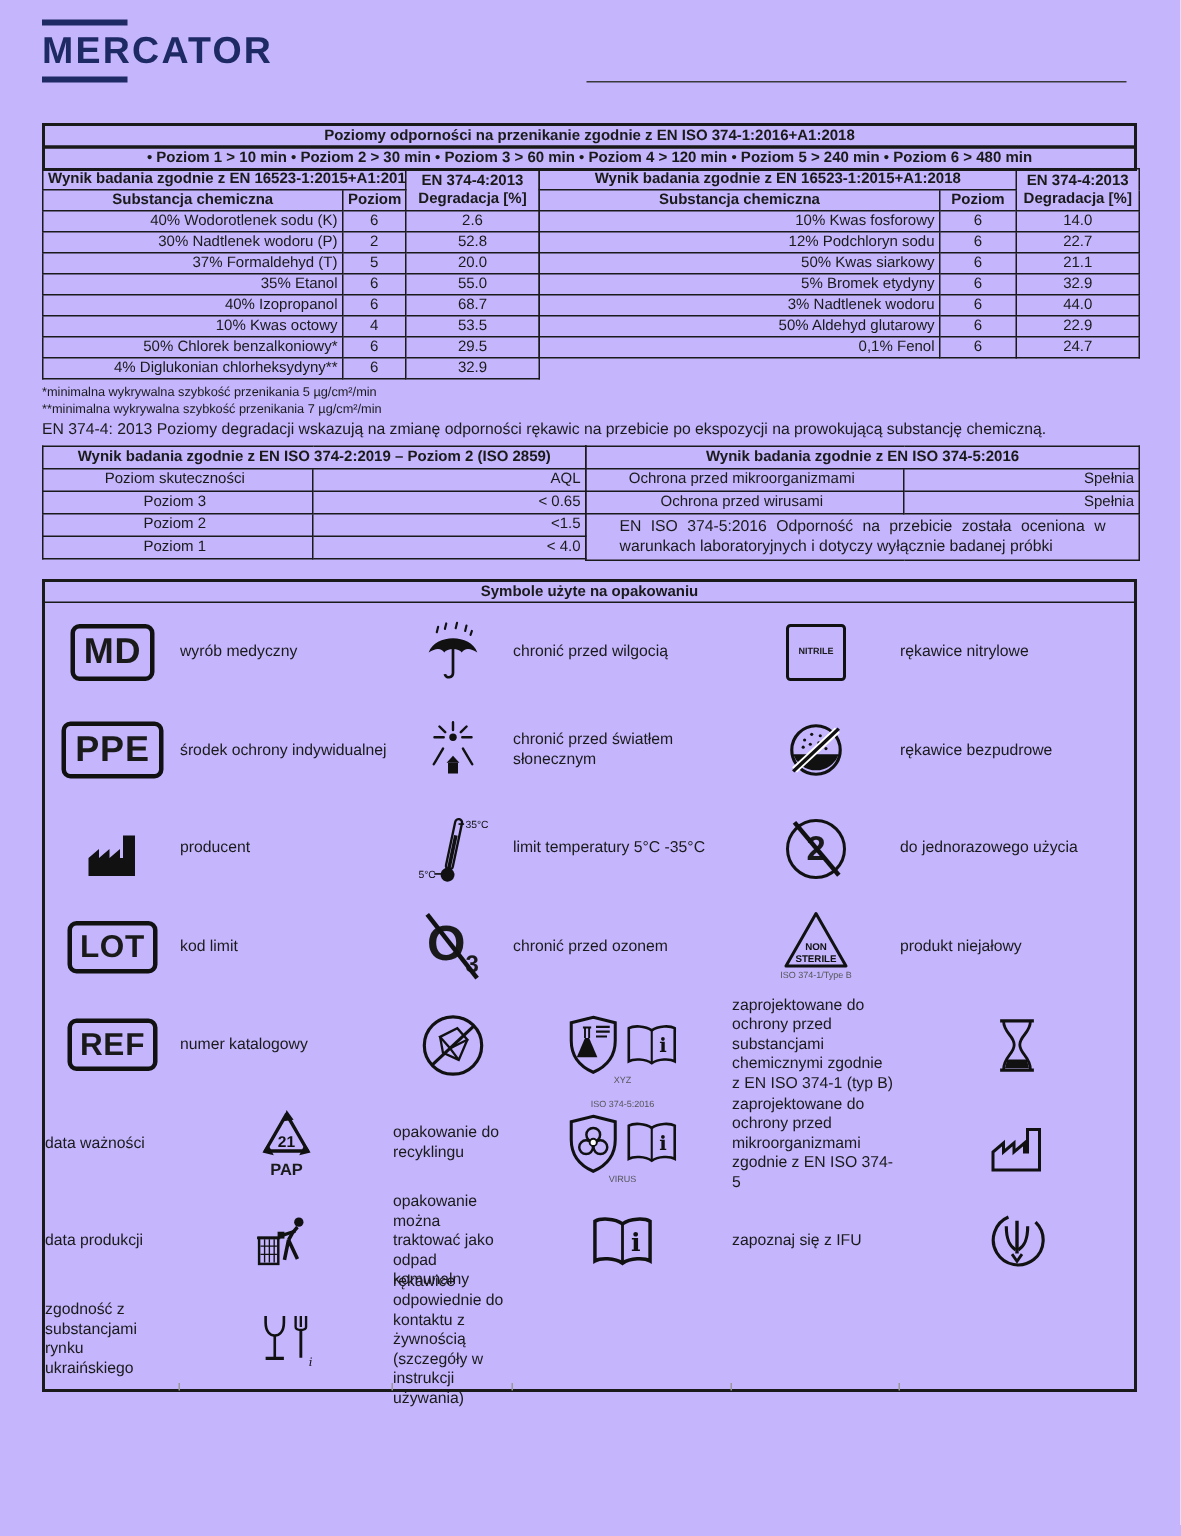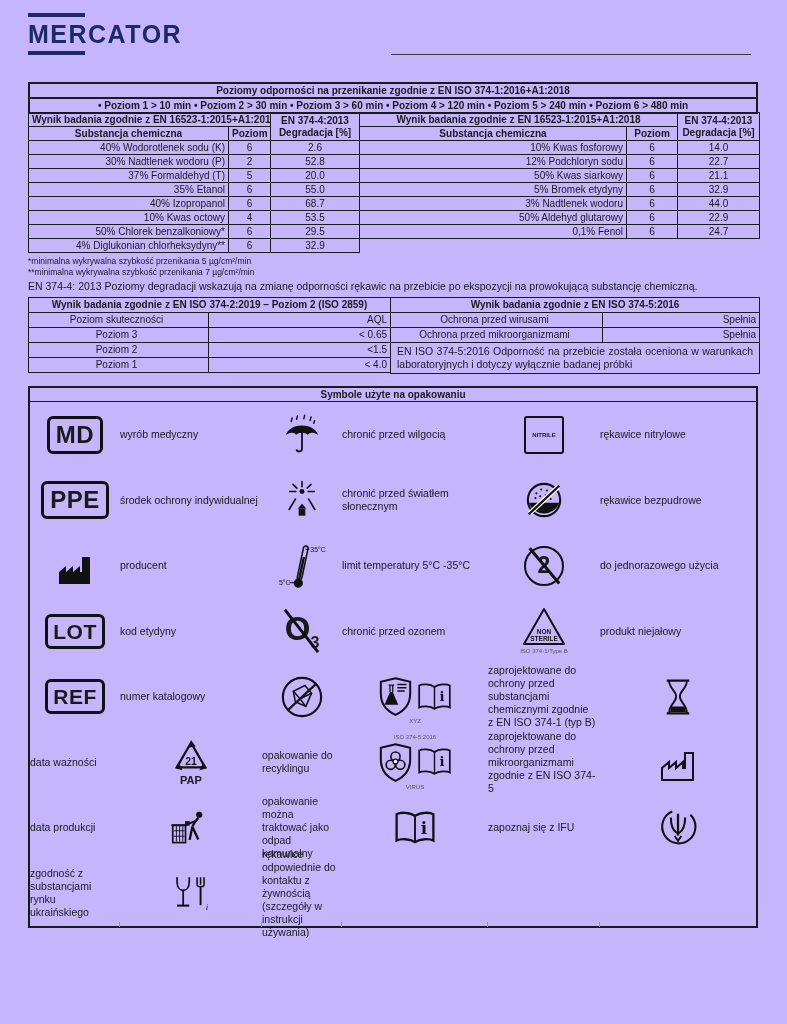--- a/index.html
+++ b/index.html
@@ -32,21 +32,21 @@
   .tbl .l { text-align: right; padding-left: 4px; }
   .tbl .c { text-align: center; }
   .tbl .r { text-align: center; padding-right: 7px; }
   .flexrow { display: flex; align-items: flex-start; }
   .t-right { margin-left: -1px; }
 
   .footnotes { margin-top: 3px; font-size: 8.5px; line-height: 11px; }
   .en374-note { margin-top: 2px; font-size: 10.5px; line-height: 13px; margin-bottom: 4px; }
 
   .tbl2 td { height: 15px; }
-  .tbl2 .note { white-space: normal; text-align: justify; font-size: 10.5px; line-height: 13px; height: auto; padding: 2px 6px; }
+  .tbl2 .note { white-space: normal; text-align: justify; font-size: 10.5px; line-height: 13px; height: auto; padding: 2px 22px; }
 
   
   .sym-box { border: 2px solid #1a1a1a; margin-top: 12px; position: relative; }
   .sym-title { border-bottom: 1.5px solid #1a1a1a; text-align: center; font-size: 10px; font-weight: bold; padding: 1px 0; line-height: 11px; }
   .sym-grid { display: grid; grid-template-columns: 90px 142px 80px 146px 112px 1fr; grid-auto-rows: 65.5px; align-items: center; }
   .si { display: flex; align-items: center; justify-content: center; height: 100%; }
   .sl { font-size: 10.5px; line-height: 13px; padding-right: 4px; }
   .stack { display: flex; flex-direction: column; align-items: center; gap: 1px; }
   .pair { display: flex; align-items: center; gap: 5px; }
   .cap { font-size: 6px; color: #555; line-height: 7px; white-space: nowrap; }
@@ -245,25 +245,25 @@
       <table class="tbl tbl2 t-right" style="width:369px;margin-top:0">
         <colgroup>
             <col style="width:212px">
             <col style="width:157px">
           </colgroup>
         <tbody>
             <tr>
               <td class="hd" colspan="2">Wynik badania zgodnie z EN ISO 374-5:2016</td>
             </tr>
         <tr>
+              <td class="r">Ochrona przed mikroorganizmami</td>
+              <td class="l">Spełnia</td>
+            </tr>
+        <tr>
               <td class="r">Ochrona przed wirusami</td>
-              <td class="l">Spełnia</td>
-            </tr>
-        <tr>
-              <td class="r">Ochrona przed mikroorganizmami</td>
               <td class="l">Spełnia</td>
             </tr>
         <tr>
               <td class="note" colspan="2">EN ISO 374-5:2016 Odporność na przebicie została oceniona w warunkach laboratoryjnych i dotyczy wyłącznie badanej próbki</td>
             </tr>
       </tbody>
         </table>
     </div>
 
     <div class="sym-box">
@@ -342,21 +342,21 @@
           <div class="circ single-use">
               <span>2</span>
               <div class="slash"></div>
             </div>
         </div>
         <div class="sl">do jednorazowego użycia</div>
 
         <div class="si">
             <div class="code-box code-md">LOT</div>
           </div>
-        <div class="sl">kod etydyny</div>
+        <div class="sl">kod limit</div>
         <div class="si">
           <div class="ozone"><span class="o">O</span><span class="o3">3</span><div class="slash"></div></div>
         </div>
         <div class="sl">chronić przed ozonem</div>
         <div class="si">
           <div class="stack">
             <svg viewBox="0 0 44 40" width="44" height="40">
               <polygon points="22,2 42,37 2,37" fill="none" stroke="#111" stroke-width="2" stroke-linejoin="round"></polygon>
               <text x="22" y="26.5" font-size="6.5" font-weight="bold" text-anchor="middle" fill="#111">NON</text>
               <text x="22" y="34" font-size="6.5" font-weight="bold" text-anchor="middle" fill="#111">STERILE</text>

